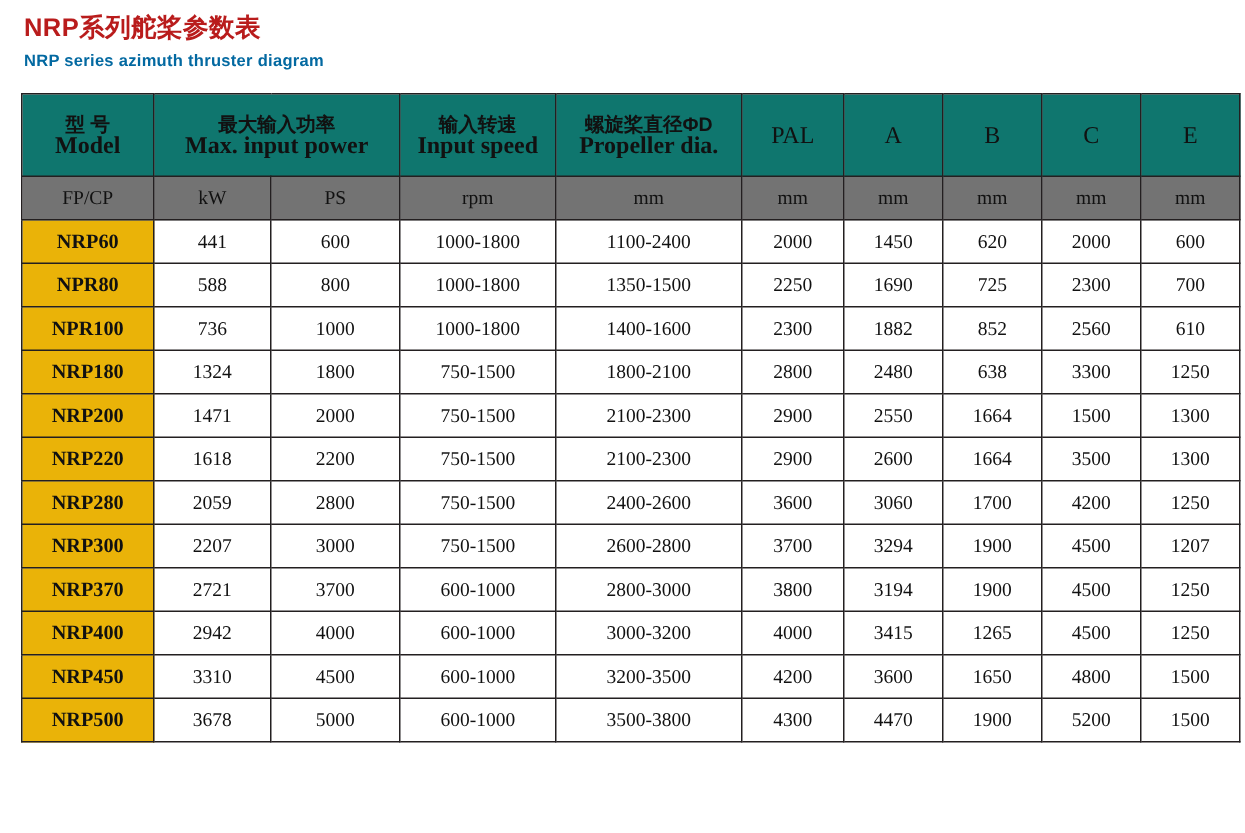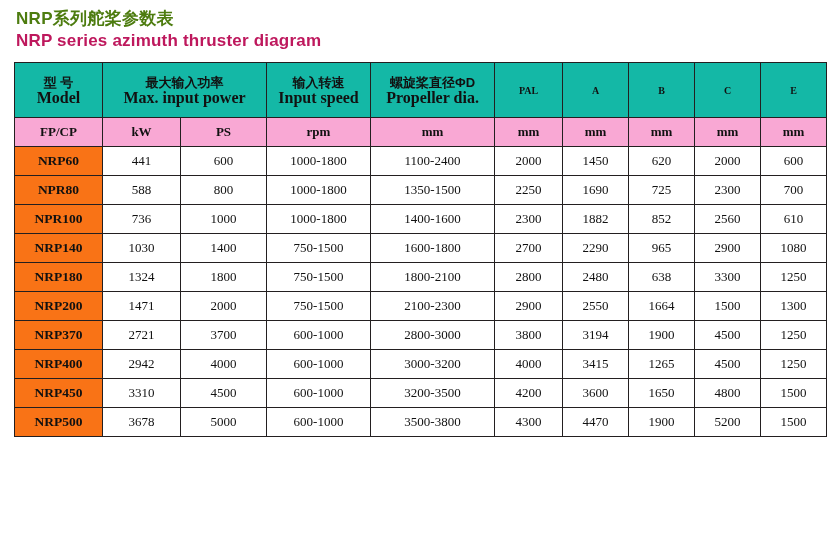--- a/index.html
+++ b/index.html
@@ -23,86 +23,86 @@
   }
   .title-block {
     margin: 0 0 10px 2px;
   }
   .title-cn {
     font-family: "Liberation Sans", sans-serif;
     font-weight: bold;
     font-size: 17px;
     line-height: 22px;
     letter-spacing: 0.3px;
-    color: #4d7c0f;
+    color: #b91c1c;
   }
   .title-en {
     font-family: "Liberation Sans", sans-serif;
     font-weight: bold;
-    font-size: 17px;
+    font-size: 11px;
     line-height: 22px;
     letter-spacing: 0.2px;
-    color: #be185d;
+    color: #0369a1;
   }
   table.spec {
     border-collapse: collapse;
     width: 802px;
     table-layout: fixed;
     border: 1px solid #231f20;
   }
   table.spec td, table.spec th {
     border: 1px solid #231f20;
     text-align: center;
     vertical-align: middle;
     font-size: 13px;
     font-family: "Liberation Serif", serif;
     padding: 0;
   }
   
   tr.head-row td {
-    background: #14b8a6;
+    background: #0f766e;
     height: 54px;
     font-weight: bold;
     line-height: 15px;
   }
   tr.head-row td .cn {
     display: block;
     font-family: "Liberation Sans", sans-serif;
     font-size: 13px;
     font-weight: bold;
   }
   tr.head-row td .en {
     display: block;
     font-family: "Liberation Serif", serif;
     font-size: 16px;
     font-weight: bold;
   }
   tr.head-row td.single {
     font-family: "Liberation Serif", serif;
-    font-size: 10px;
-    font-weight: bold;
+    font-size: 16px;
+    font-weight: normal;
   }
   
   tr.unit-row td {
-    background: #f9a8d4;
+    background: #737373;
     height: 28px;
-    font-weight: bold;
+    font-weight: normal;
     font-size: 13px;
   }
   tr.unit-row td.first {
     font-family: "Liberation Serif", serif;
   }
   
   tr.data-row td {
     height: 28px;
     font-size: 13px;
     background: #ffffff;
   }
   tr.data-row td.model {
-    background: #f97316;
+    background: #eab308;
     font-weight: bold;
     font-size: 13.5px;
   }
   
   col.c-model  { width: 88px; }
   col.c-kw     { width: 78px; }
   col.c-ps     { width: 86px; }
   col.c-rpm    { width: 104px; }
   col.c-dia    { width: 124px; }
   col.c-pal    { width: 68px; }
@@ -205,32 +205,20 @@
         <td>1000</td>
         <td>1000-1800</td>
         <td>1400-1600</td>
         <td>2300</td>
         <td>1882</td>
         <td>852</td>
         <td>2560</td>
         <td>610</td>
       </tr>
 
-      <tr class="data-row">
-        <td class="model">NRP140</td>
-        <td>1030</td>
-        <td>1400</td>
-        <td>750-1500</td>
-        <td>1600-1800</td>
-        <td>2700</td>
-        <td>2290</td>
-        <td>965</td>
-        <td>2900</td>
-        <td>1080</td>
-      </tr>
 
       <tr class="data-row">
         <td class="model">NRP180</td>
         <td>1324</td>
         <td>1800</td>
         <td>750-1500</td>
         <td>1800-2100</td>
         <td>2800</td>
         <td>2480</td>
         <td>638</td>
@@ -244,23 +232,59 @@
         <td>2000</td>
         <td>750-1500</td>
         <td>2100-2300</td>
         <td>2900</td>
         <td>2550</td>
         <td>1664</td>
         <td>1500</td>
         <td>1300</td>
       </tr>
 
-
-
-
+      <tr class="data-row">
+        <td class="model">NRP220</td>
+        <td>1618</td>
+        <td>2200</td>
+        <td>750-1500</td>
+        <td>2100-2300</td>
+        <td>2900</td>
+        <td>2600</td>
+        <td>1664</td>
+        <td>3500</td>
+        <td>1300</td>
+      </tr>
+
+
+      <tr class="data-row">
+        <td class="model">NRP280</td>
+        <td>2059</td>
+        <td>2800</td>
+        <td>750-1500</td>
+        <td>2400-2600</td>
+        <td>3600</td>
+        <td>3060</td>
+        <td>1700</td>
+        <td>4200</td>
+        <td>1250</td>
+      </tr>
+
+      <tr class="data-row">
+        <td class="model">NRP300</td>
+        <td>2207</td>
+        <td>3000</td>
+        <td>750-1500</td>
+        <td>2600-2800</td>
+        <td>3700</td>
+        <td>3294</td>
+        <td>1900</td>
+        <td>4500</td>
+        <td>1207</td>
+      </tr>
 
 
       <tr class="data-row">
         <td class="model">NRP370</td>
         <td>2721</td>
         <td>3700</td>
         <td>600-1000</td>
         <td>2800-3000</td>
         <td>3800</td>
         <td>3194</td>

